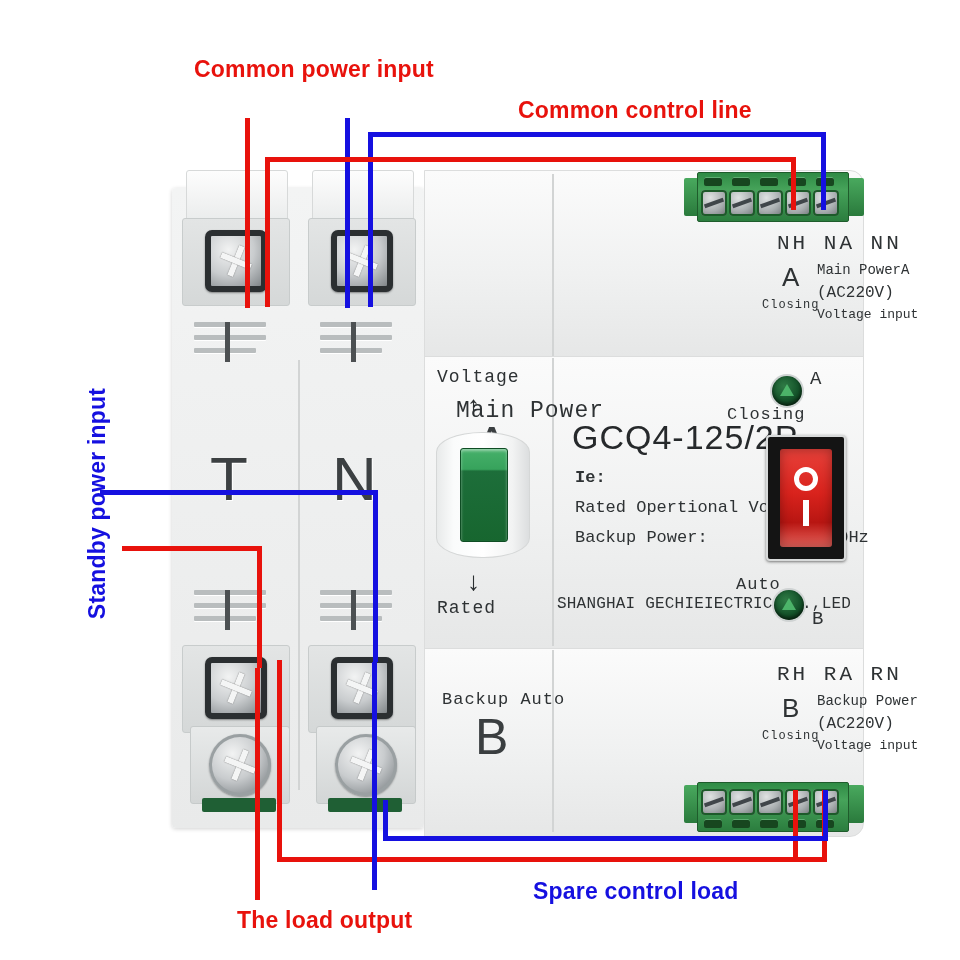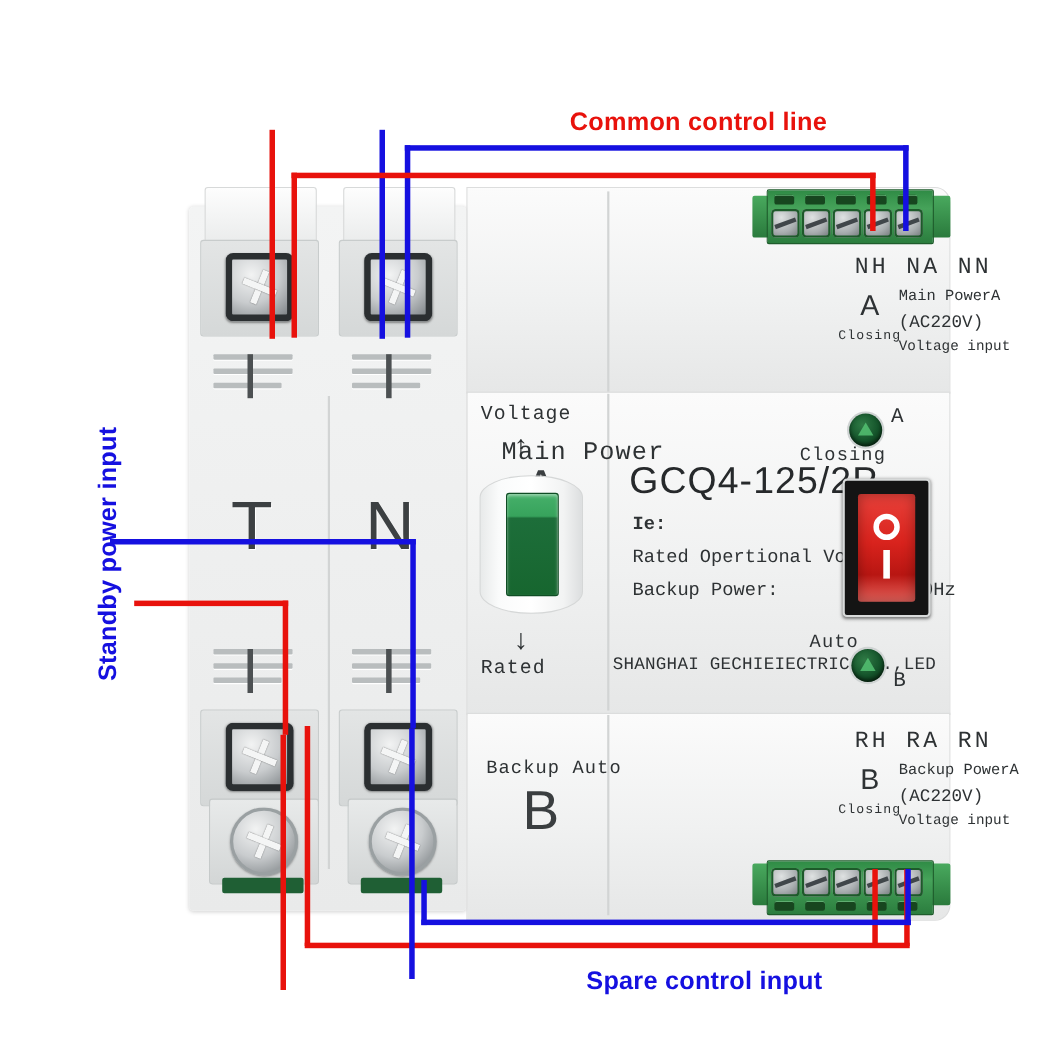--- a/index.html
+++ b/index.html
@@ -227,21 +227,21 @@
     <div class="lbl mono" style="left:605px;top:62px;font-size:21px;letter-spacing:3px;">NH NA NN</div>
     <div class="lbl" style="left:610px;top:92px;font-size:26px;">A</div>
     <div class="lbl mono" style="left:590px;top:128px;font-size:12px;letter-spacing:1px;">Closing</div>
     <div class="lbl mono" style="left:645px;top:92px;font-size:14px;">Main PowerA</div>
     <div class="lbl mono" style="left:645px;top:114px;font-size:16px;">(AC220V)</div>
     <div class="lbl mono" style="left:645px;top:137px;font-size:13px;">Voltage input</div>
 
     <div class="lbl mono" style="left:605px;top:493px;font-size:21px;letter-spacing:3px;">RH RA RN</div>
     <div class="lbl" style="left:610px;top:523px;font-size:26px;">B</div>
     <div class="lbl mono" style="left:590px;top:559px;font-size:12px;letter-spacing:1px;">Closing</div>
-    <div class="lbl mono" style="left:645px;top:523px;font-size:14px;">Backup PowerA</div>
+    <div class="lbl mono" style="left:645px;top:523px;font-size:14px;">Backup Power</div>
     <div class="lbl mono" style="left:645px;top:545px;font-size:16px;">(AC220V)</div>
     <div class="lbl mono" style="left:645px;top:568px;font-size:13px;">Voltage input</div>
 
     <div class="tbside" style="left:512px;top:615px;width:180px;height:38px;border-radius:2px;"></div>
     <div class="tb" style="left:525px;top:612px;width:150px;height:48px;">
       <div class="scr" style="left:3px;top:6px;"></div>
       <div class="scr" style="left:31px;top:6px;"></div>
       <div class="scr" style="left:59px;top:6px;"></div>
       <div class="scr" style="left:87px;top:6px;"></div>
       <div class="scr" style="left:115px;top:6px;"></div>
@@ -273,21 +273,23 @@
   <div class="wire wr" style="left:277px;top:660px;width:5px;height:200px;"></div>
   <div class="wire wr" style="left:277px;top:857px;width:550px;height:5px;"></div>
   <div class="wire wr" style="left:793px;top:790px;width:5px;height:70px;"></div>
   <div class="wire wr" style="left:822px;top:790px;width:5px;height:70px;"></div>
 
   <div class="wire wb" style="left:372px;top:662px;width:5px;height:228px;"></div>
   <div class="wire wb" style="left:383px;top:836px;width:445px;height:5px;"></div>
   <div class="wire wb" style="left:383px;top:800px;width:5px;height:41px;"></div>
   <div class="wire wb" style="left:823px;top:790px;width:5px;height:51px;"></div>
 
+  <div class="anno red" style="left:194px;top:56px;font-size:23px;">Common power input</div>
 
   <div class="anno red" style="left:518px;top:97px;font-size:23px;">Common control line</div>
 
   <div class="anno blue" style="left:-18px;top:490px;font-size:23px;transform:rotate(-90deg);transform-origin:center;">Standby power input</div>
 
-
-  <div class="anno blue" style="left:533px;top:878px;font-size:23px;">Spare control input</div>
+  <div class="anno red" style="left:237px;top:907px;font-size:23px;">The load output</div>
+
+  <div class="anno blue" style="left:533px;top:878px;font-size:23px;">Spare control load</div>
 
 </div>
 
 </body></html>

